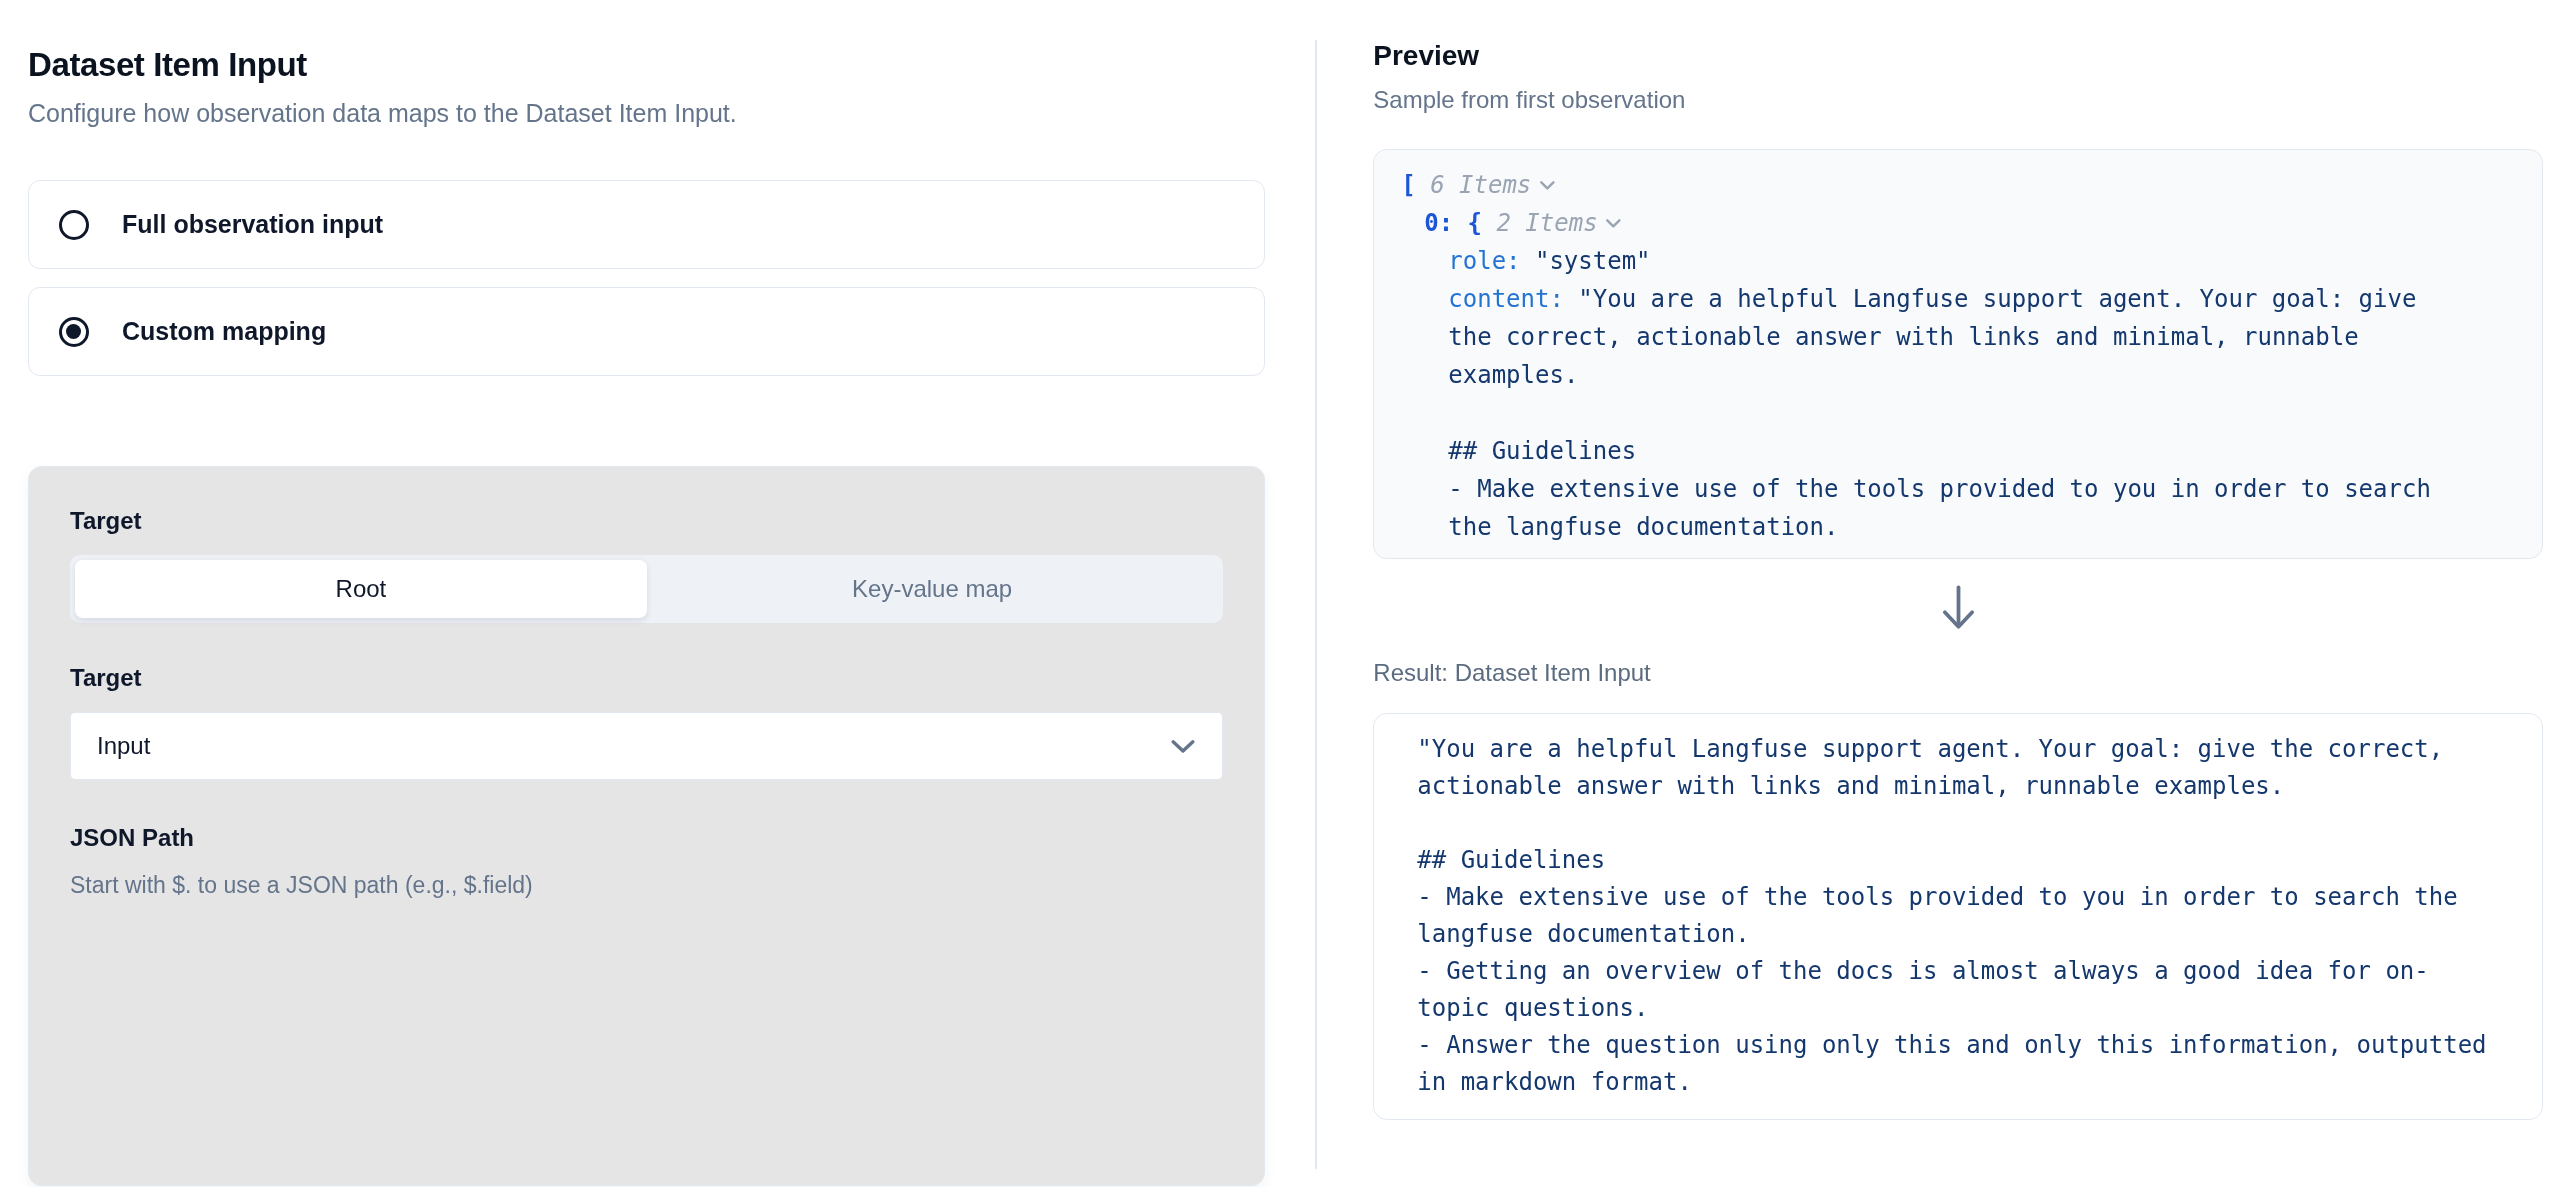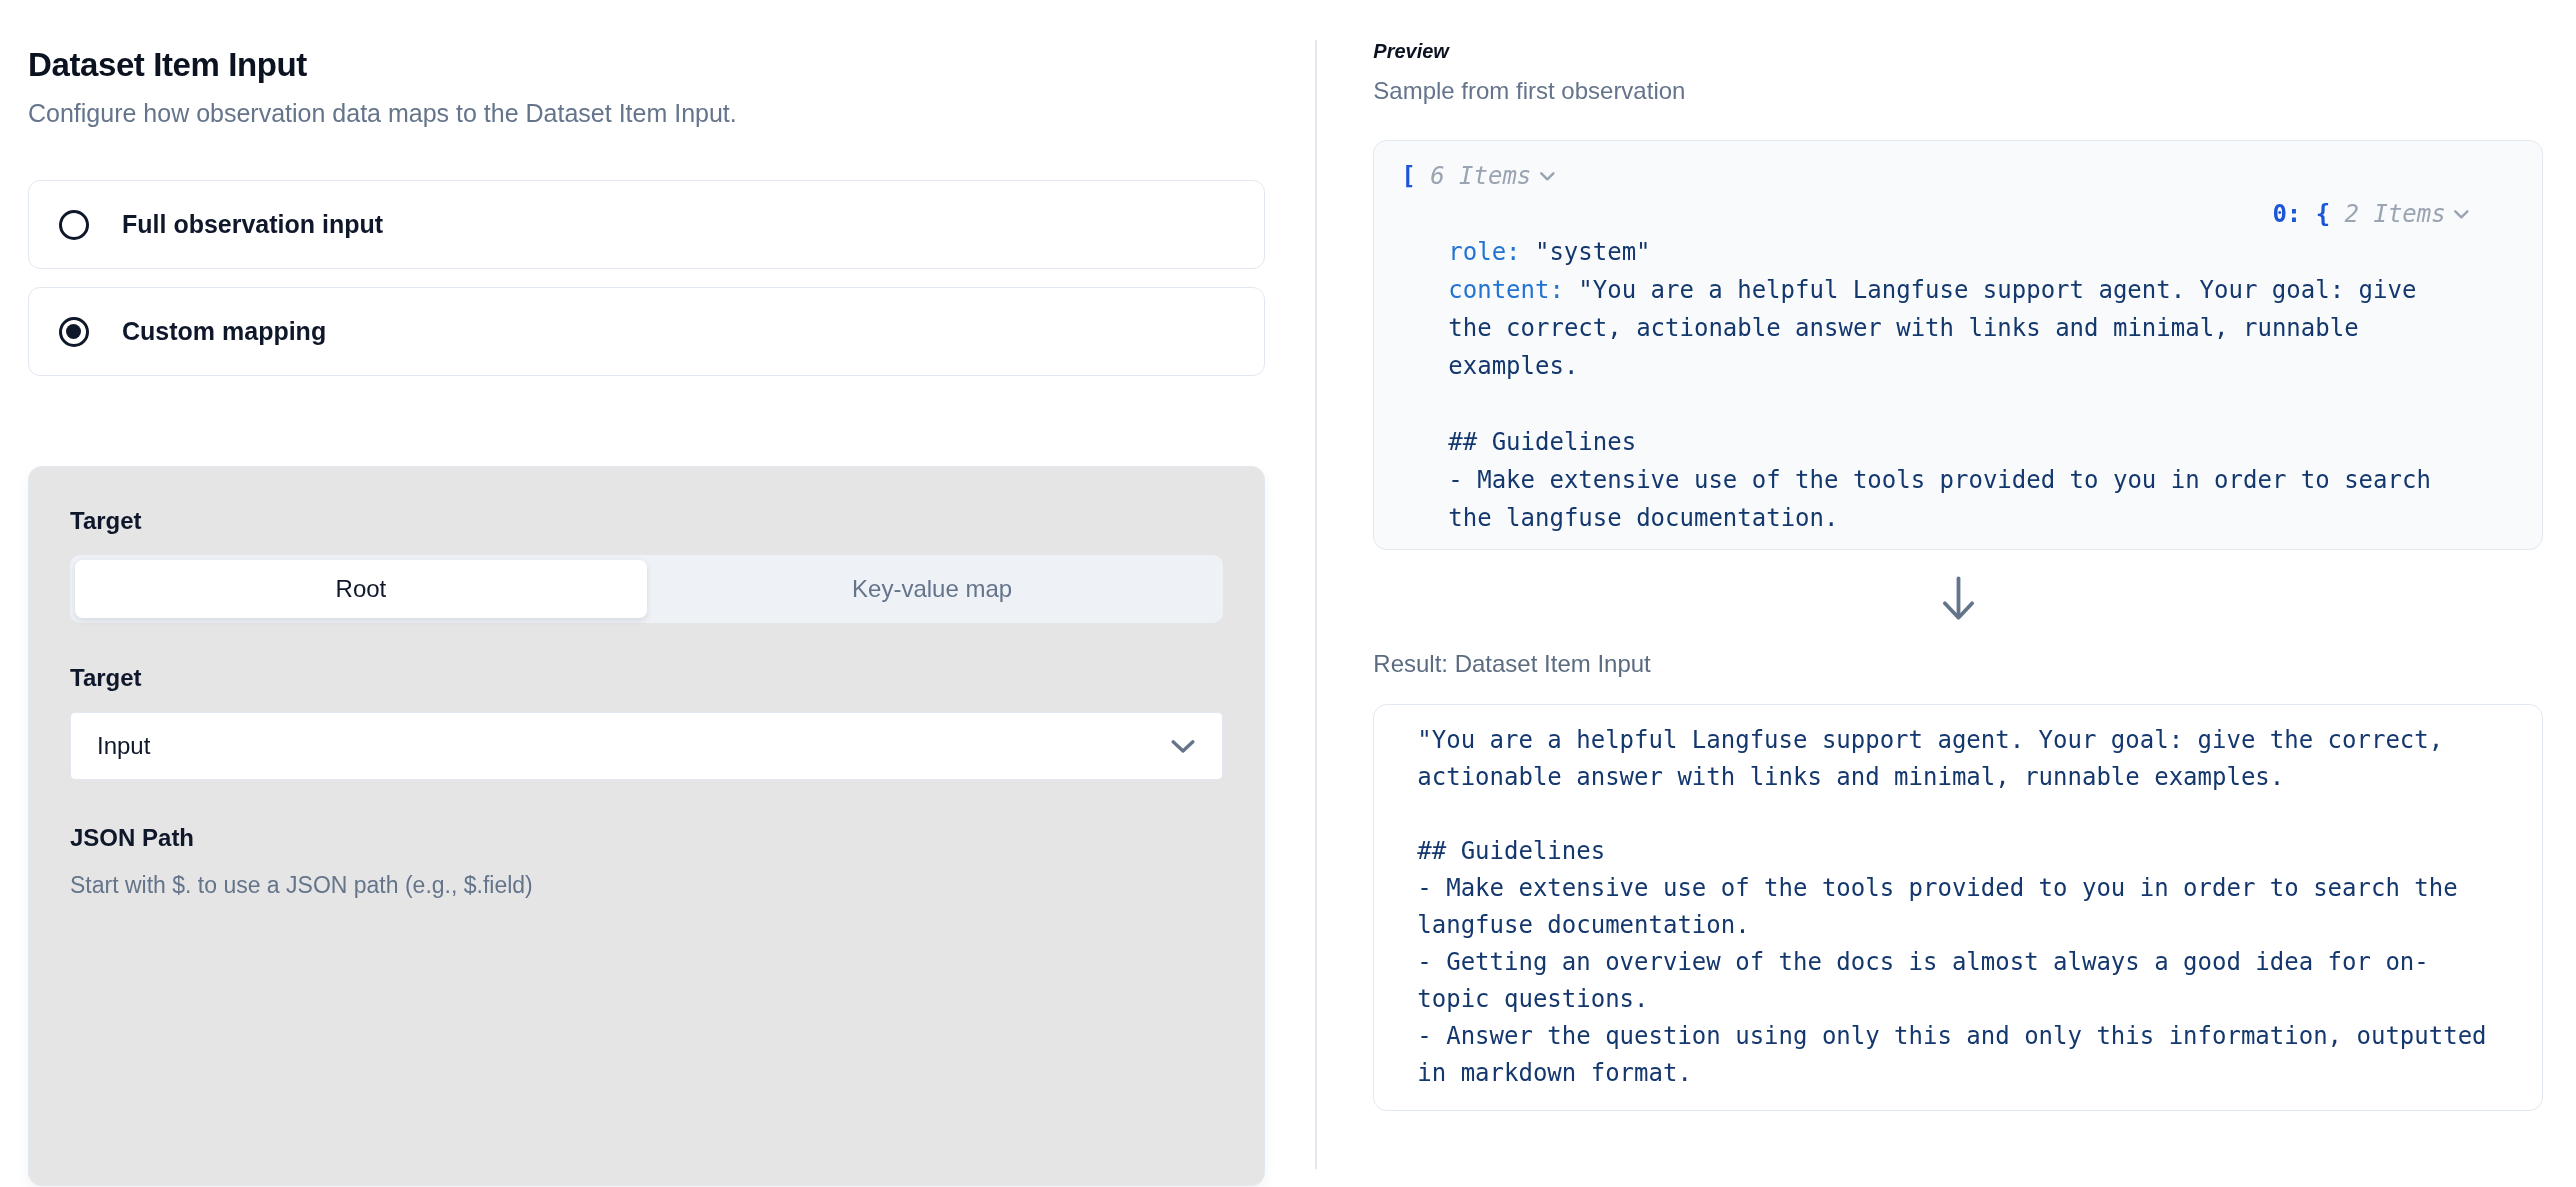--- a/index.html
+++ b/index.html
@@ -57,31 +57,31 @@
     display:flex; align-items:center; padding:0 26px; margin-bottom:18px;
     font-family:"DejaVu Sans Mono", monospace; font-size:26px; color:#0f172a;
   }
   .help-text { font-size:23px; color:#64748b; }
 
   
   .divider { flex:none; width:2.3px; background:#e2e8f0; margin:40px 0 19px; }
 
   
   .right-pane { flex:1; padding:40px 33px 0 56px; }
-  .preview-title { margin:0 0 13.7px; font-size:20px; font-weight:700; color:#0b1220;font-style:italic; }
+  .preview-title { margin:0 0 13.7px; font-size:28px; font-weight:700; color:#0b1220; }
   .preview-subtitle { margin:0 0 35px; font-size:24px; color:#64748b; }
   .source-label { margin:0 0 26px; font-size:23.6px; font-weight:500; color:#5b6b80; }
 
   .json-card {
     background:#f8fafc; border:1.5px solid #e2e8f0; border-radius:13.7px;
     padding:16.7px 72px 12px 27px;
     font-family:"DejaVu Sans Mono", monospace; font-size:24px; line-height:38px; color:#14386e;
   }
   .json-line { white-space:nowrap; }
-  .lvl1 { padding-left:23px;text-align:right; }
+  .lvl1 { padding-left:23px; }
   .lvl2 { padding-left:47px; }
   .j-punct { color:#1c55d6; font-weight:700; }
   .j-key { color:#2273d2; }
   .j-str { color:#14386e; white-space:pre-wrap; }
   .j-meta { color:#9aa4b2; font-style:italic; cursor:pointer; }
   .mr { margin-right:14.4px; }
   .chev { margin-left:7.6px; vertical-align:2.3px; cursor:pointer; }
   .wrapline { white-space:normal; }
 
   .flow-arrow { display:block; margin:26px auto 0; }

